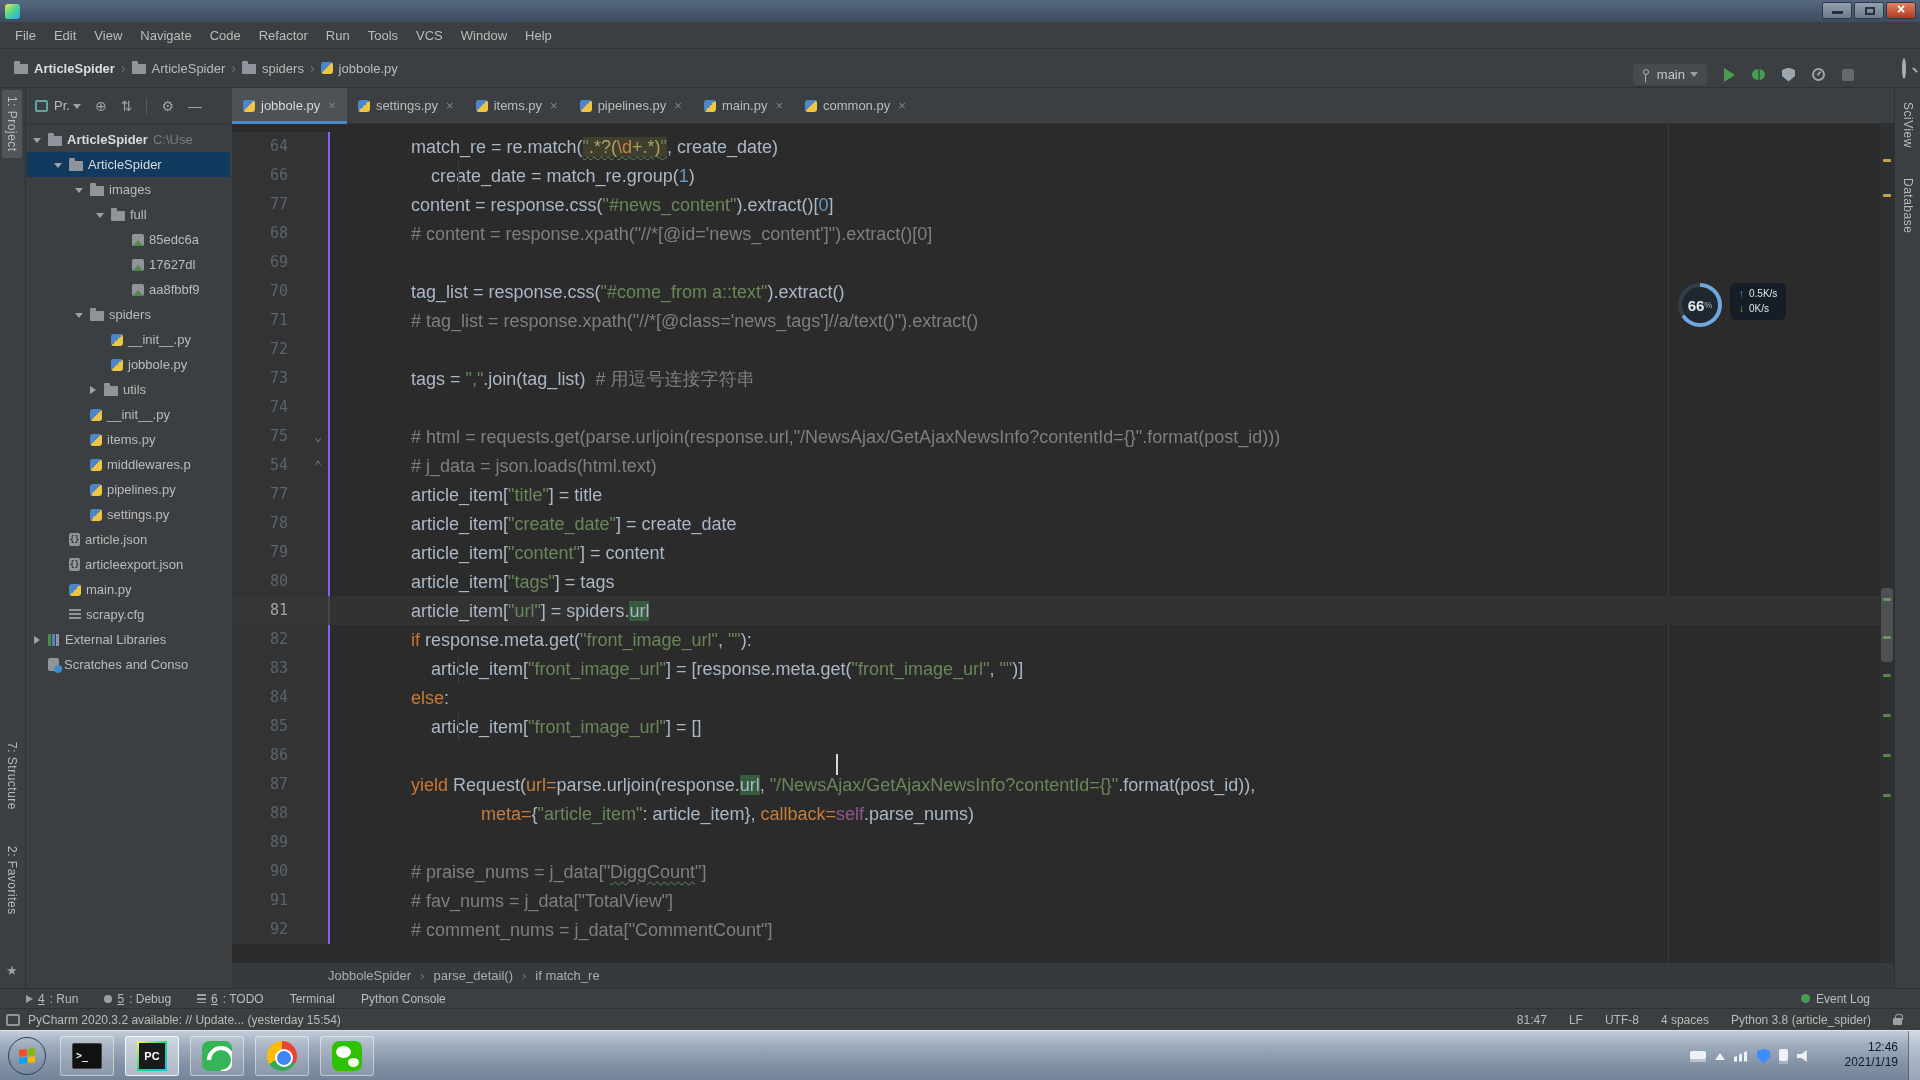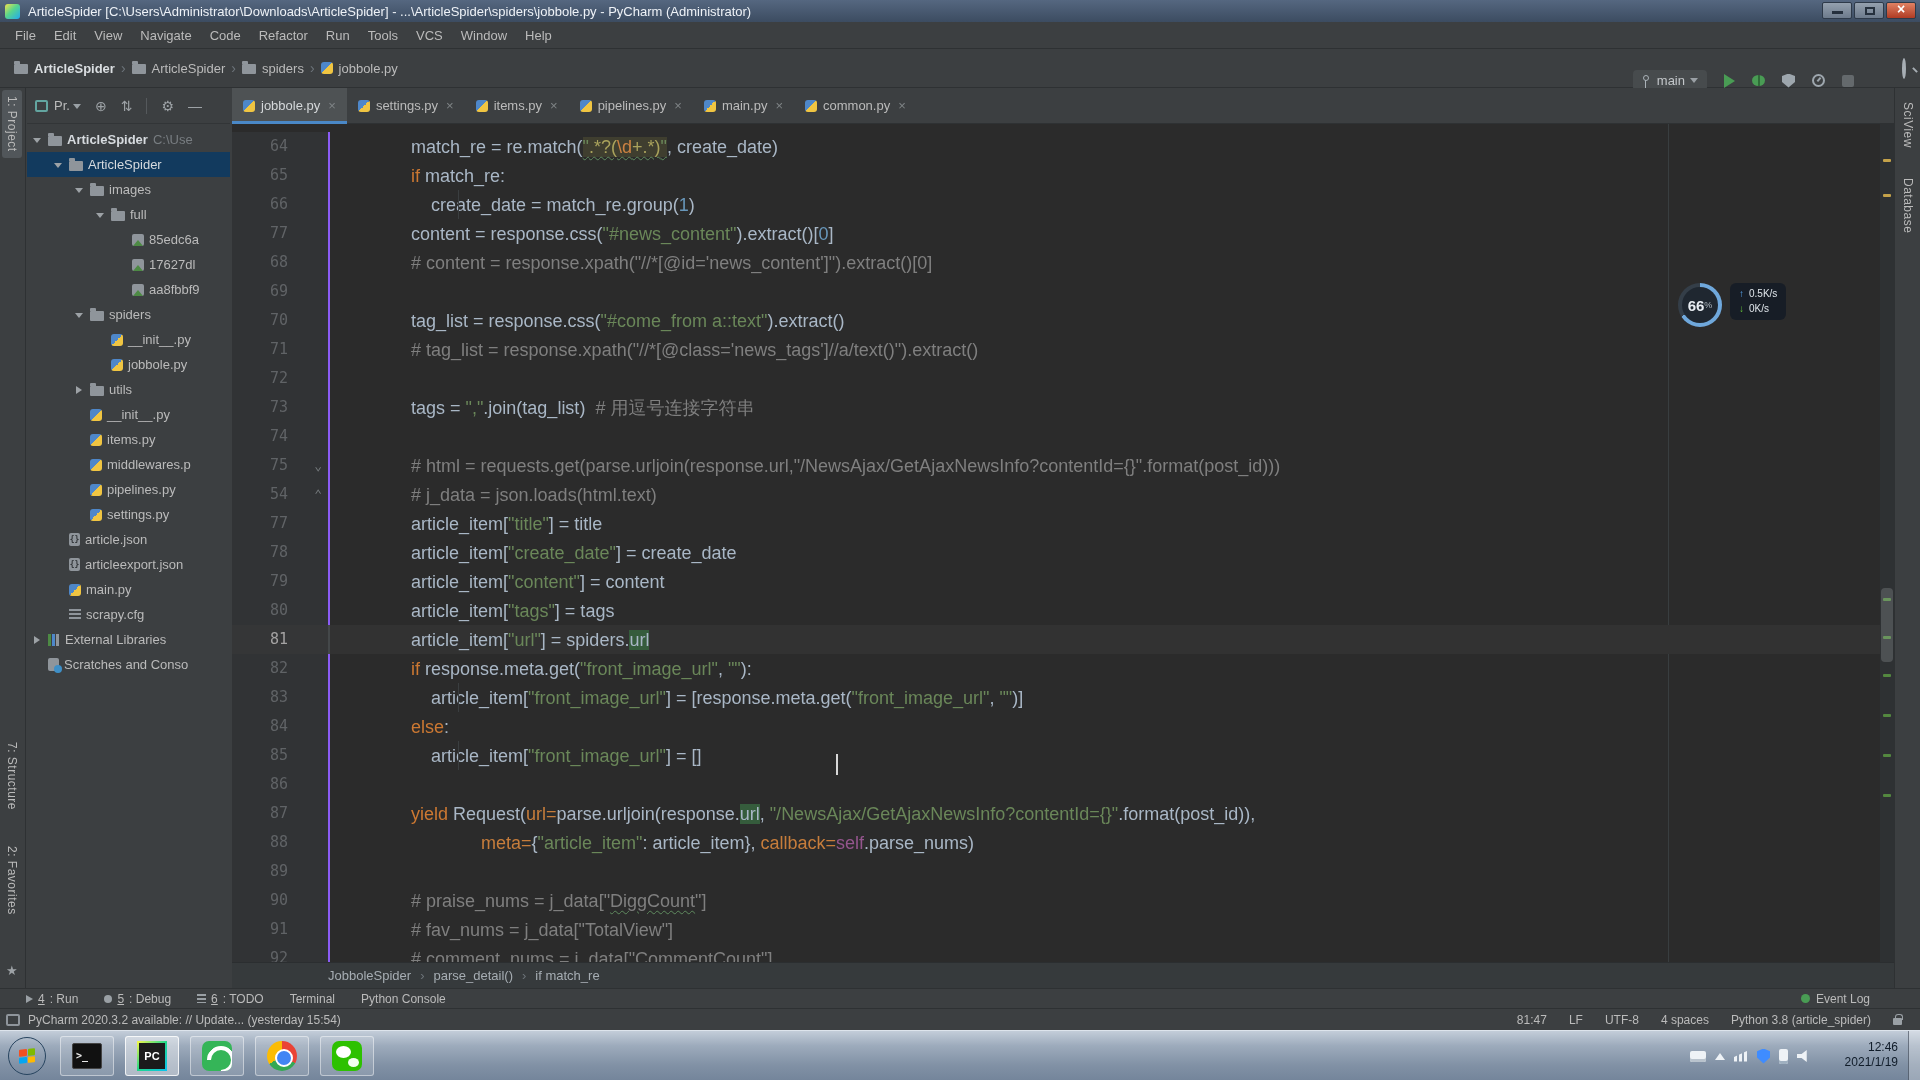--- a/index.html
+++ b/index.html
@@ -25,21 +25,21 @@
   #menubar{position:absolute;left:0;top:22px;width:1920px;height:27px;background:#3c3f41;
     border-bottom:1px solid #2e3133;display:flex;align-items:center;padding-left:6px}
   .menu-item{color:#bbbbbb;font-size:13px;padding:4px 9px;cursor:default}
 
   
   #navbar{position:absolute;left:0;top:49px;width:1920px;height:39px;background:#3c3f41;
     border-bottom:1px solid #2e3133;display:flex;align-items:center;padding-left:12px}
   .crumb{display:flex;align-items:center;gap:6px;color:#bbbbbb;font-size:13px;margin:0 2px}
   .crumb.bold .crumb-label{font-weight:bold;color:#dadee1}
   .crumb-sep{color:#6d747b;font-size:14px;margin:0 4px}
-  #nav-right{position:absolute;right:66px;top:12px;height:39px;display:flex;align-items:center;gap:17px}
+  #nav-right{position:absolute;right:66px;top:6px;height:39px;display:flex;align-items:center;gap:17px}
   #branch-pill{display:flex;align-items:center;gap:5px;background:#474b4d;border-radius:4px;
     padding:3px 9px;color:#c3c7ca;font-size:13px}
   .caret-down{width:0;height:0;border:4px solid transparent;border-top:5px solid #9aa0a5;margin-top:4px}
   .icon-play{width:0;height:0;border:7px solid transparent;border-left:11px solid #499c54;border-right:0}
   .icon-bug{width:13px;height:11px;background:#499c54;border-radius:50%;position:relative}
   .icon-bug::after{content:"";position:absolute;left:5.5px;top:0;width:2px;height:11px;background:#2f6b38}
   .icon-shield{width:13px;height:14px;background:#9da6ad;
     clip-path:polygon(50% 0,100% 18%,100% 60%,50% 100%,0 60%,0 18%)}
   .icon-profiler{width:13px;height:13px;border:2px solid #9da6ad;border-radius:50%;position:relative}
   .icon-profiler::after{content:"";position:absolute;left:4px;top:1px;width:2px;height:5px;background:#9da6ad;transform:rotate(40deg)}
@@ -212,21 +212,20 @@
   .nt-up{color:#5aa7f0;font-size:10px}
   .nt-down{color:#67c23a;font-size:10px}
 </style>
 </head>
 <body>
 
 <div id="screen">
 
   <div id="titlebar">
     <span class="app-logo"></span>
-    <span>ArticleSpider [C:\Users\Administrator\Downloads\ArticleSpider] - ...\ArticleSpider\spiders\jobbole.py - PyCharm (Administrator)</span>
     <div id="win-btns">
       <span class="wbtn">
           <span class="mingl"></span>
         </span>
       <span class="wbtn">
           <span class="maxgl"></span>
         </span>
       <span class="wbtn close"></span>
     </div>
   </div>
@@ -359,21 +358,21 @@
           <div class="trow" style="padding-left: 67px;">
             <span class="arr-box"></span>
             <span class="ic ic-py"></span>
             <span class="tlabel">__init__.py</span>
           </div>
           <div class="trow" style="padding-left: 67px;">
             <span class="arr-box"></span>
             <span class="ic ic-py"></span>
             <span class="tlabel">jobbole.py</span>
           </div>
-          <div class="trow" style="padding-left: 46px;">
+          <div class="trow" style="padding-left: 60px;">
             <span class="arr-box">
               <span class="arr-r"></span>
             </span>
             <span class="ic ic-folder"></span>
             <span class="tlabel">utils</span>
           </div>
           <div class="trow" style="padding-left: 46px;">
             <span class="arr-box"></span>
             <span class="ic ic-py"></span>
             <span class="tlabel">__init__.py</span>
@@ -467,26 +466,20 @@
           </span>
         </div>
       <div id="editor">
         <div id="margin-guide"></div>
         <div id="code-rows">
             <div class="crow">
               <span class="gut">
                 <span class="lnum">64</span>
               </span>
               <span class="code"><span class="p">        match_re = re.match(</span><span class="s u">"</span><span class="rx u">.*?(</span><span class="rd u">\d</span><span class="rx u">+.*)</span><span class="s u">"</span><span class="p">, create_date)</span></span>
-            </div>
-            <div class="crow">
-              <span class="gut">
-                <span class="lnum">65</span>
-              </span>
-              <span class="code"><span class="p">        </span><span class="k">if</span><span class="p"> match_re:</span></span>
             </div>
             <div class="crow g8">
               <span class="gut">
                 <span class="lnum">66</span>
               </span>
               <span class="code"><span class="p">            create_date = match_re.group(</span><span class="n">1</span><span class="p">)</span></span>
             </div>
             <div class="crow">
               <span class="gut">
                 <span class="lnum">77</span>

